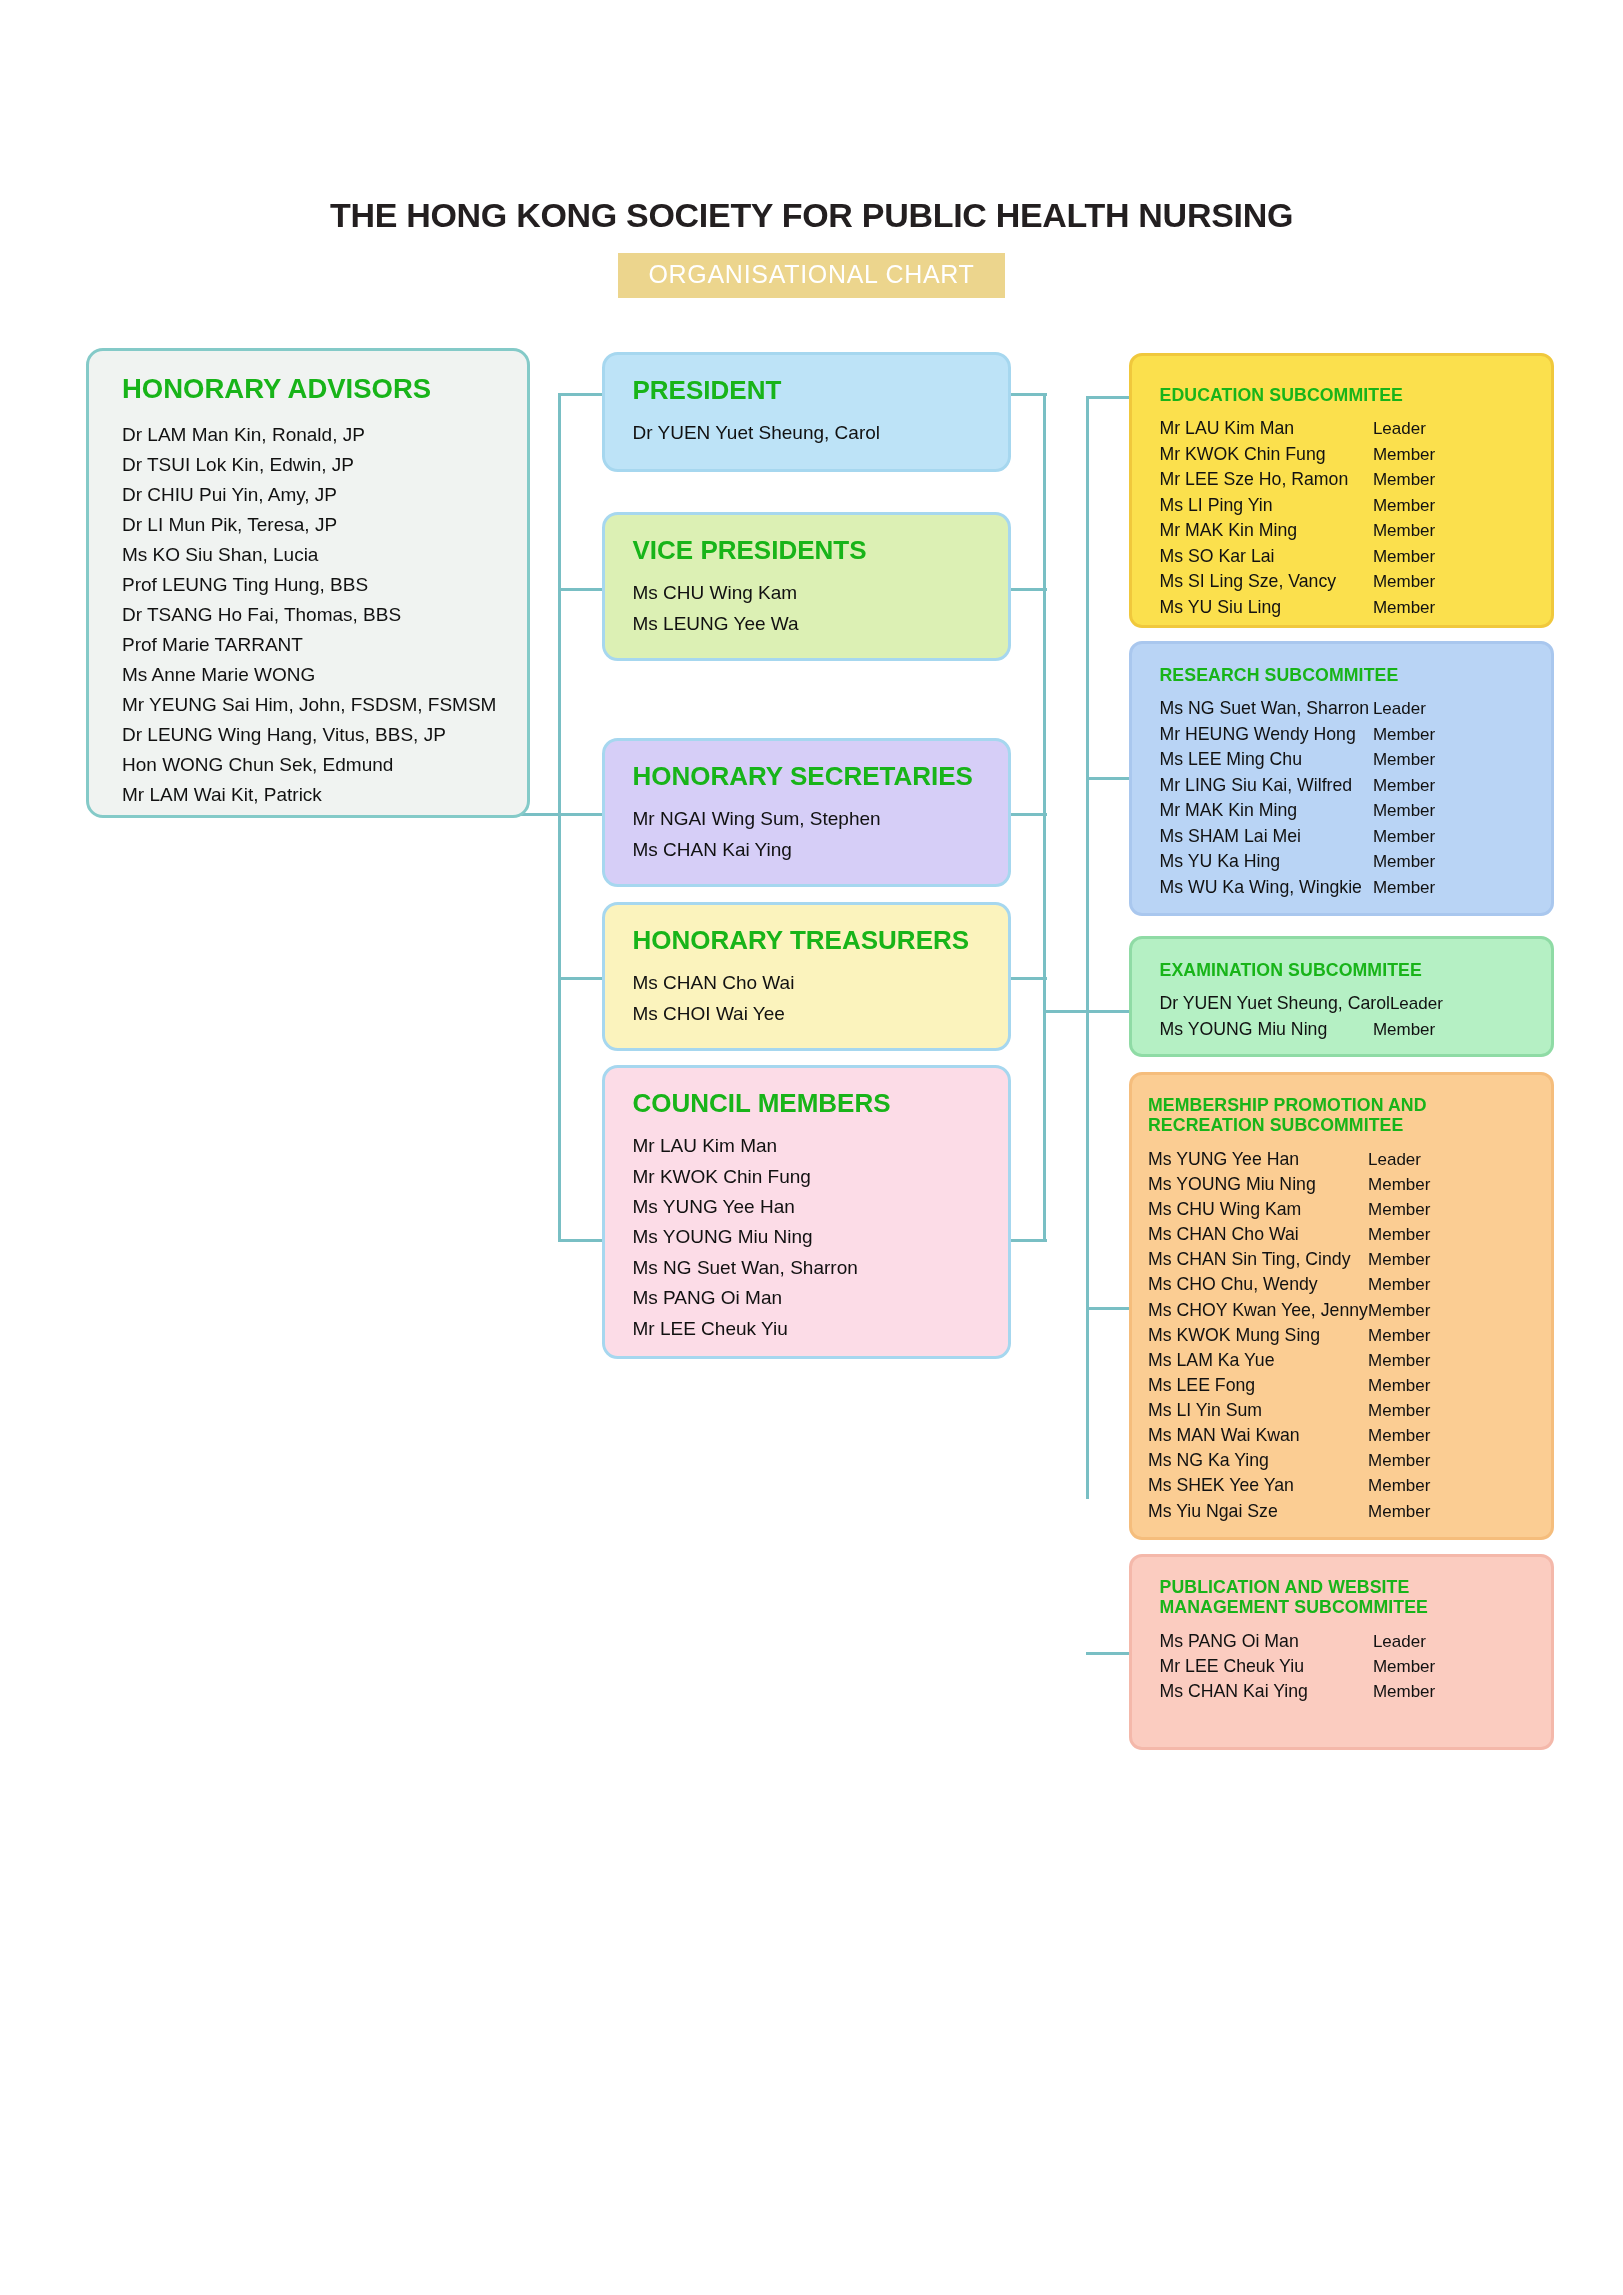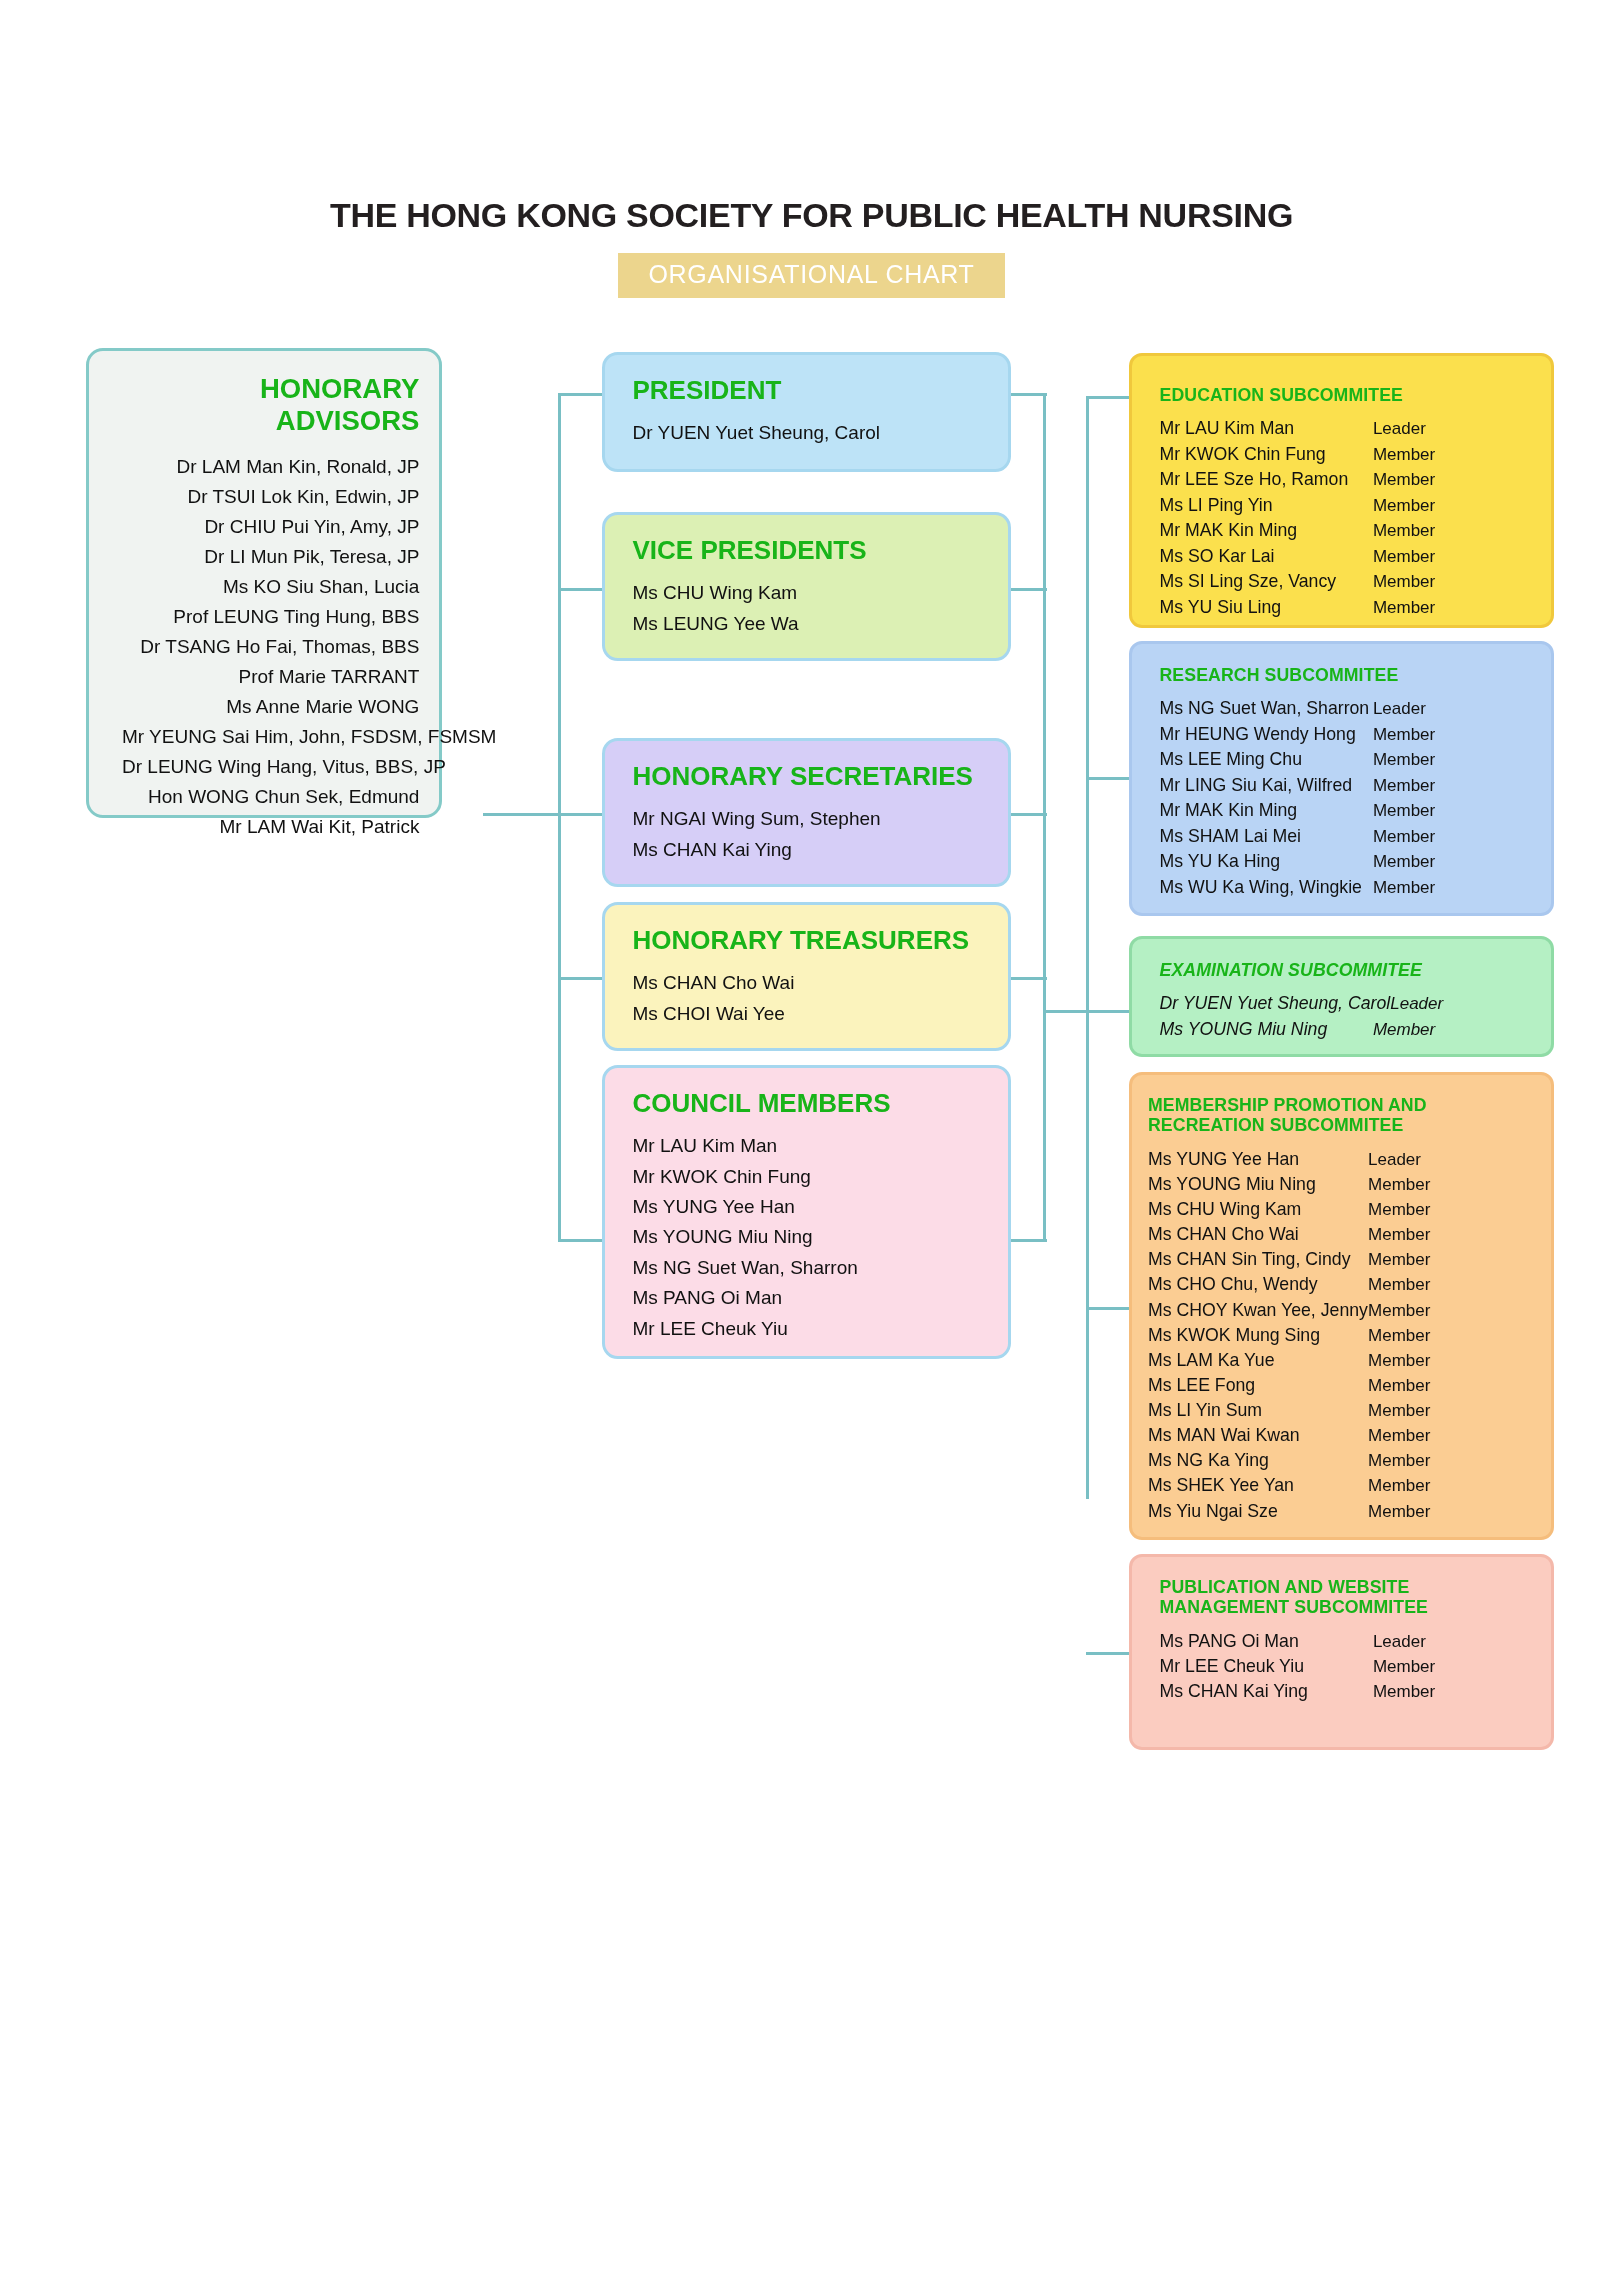--- a/index.html
+++ b/index.html
@@ -84,27 +84,26 @@
     display: flex;
     align-items: baseline;
   }
   .row .nm { flex: 0 0 58%; }
   .row .rl { flex: 0 0 42%; }
 
   
   #advisors {
     left: 86px;
     top: 348px;
-    width: 356px;
+    width: 444px;
     height: 470px;
     background: #f0f3f1;
     border: 3.9px solid #84cac8;
     border-radius: 17px;
     padding: 22px 19.6px 13px 33px;
-    text-align: right;
   }
   #advisors .node-title { font-size: 27.5px; margin-bottom: 14.4px; }
   #advisors .node-list li { font-size: 19px; line-height: 1.58; }
 
   
   .center-node {
     left: 602px;
     width: 409px;
     border: 3.9px solid #a6d7ef;
     border-radius: 15.7px;
@@ -138,21 +137,20 @@
     top: 641px; height: 275px;
     background: #b9d4f5;
     border: 3.9px solid #a9c7ee;
     padding-top: 21px;
   }
   #sub-examination {
     top: 936px; height: 121px;
     background: #b5f0c4;
     border: 3.9px solid #8fdba5;
     padding-top: 21px;
-    font-style: italic;
   }
   #sub-membership {
     top: 1072px; height: 468px;
     background: #fbcd93;
     border: 3.9px solid #f5bd7c;
     padding-top: 19.6px;
     padding-left: 16px;
   }
   #sub-publication {
     top: 1554px; height: 196px;

